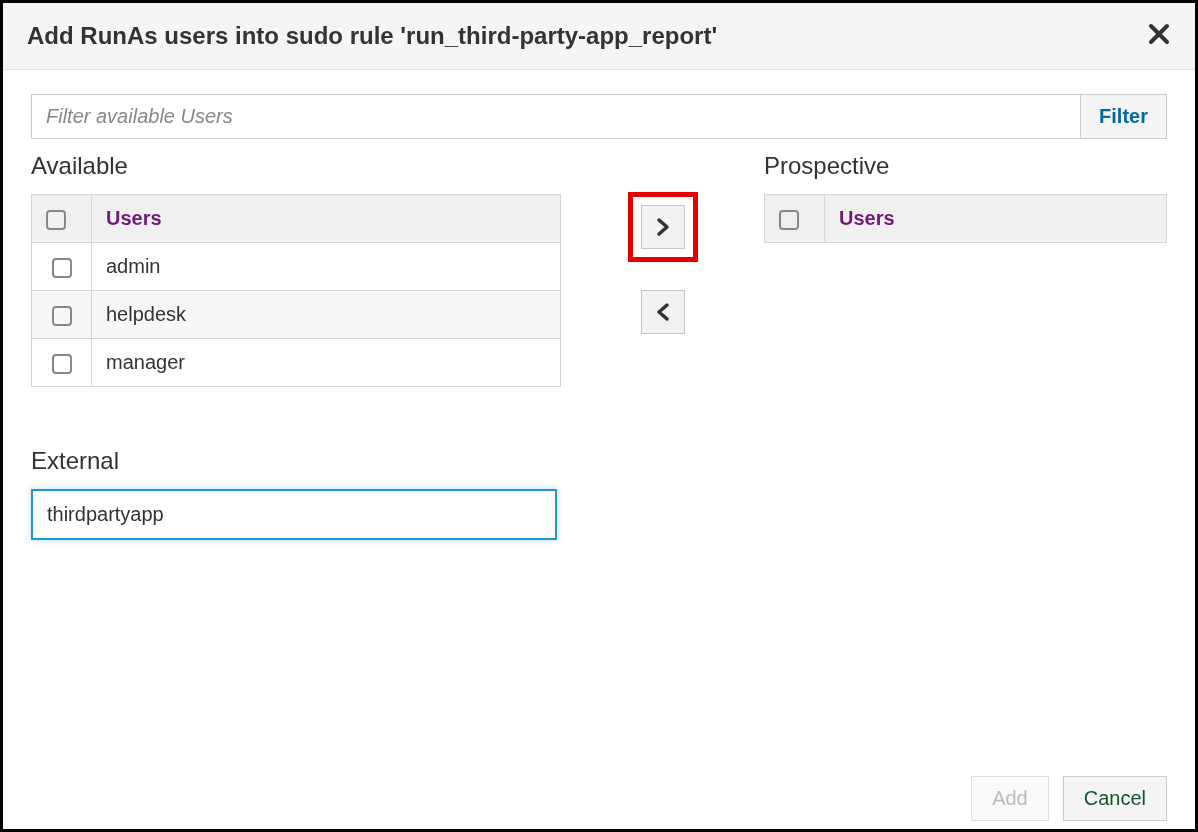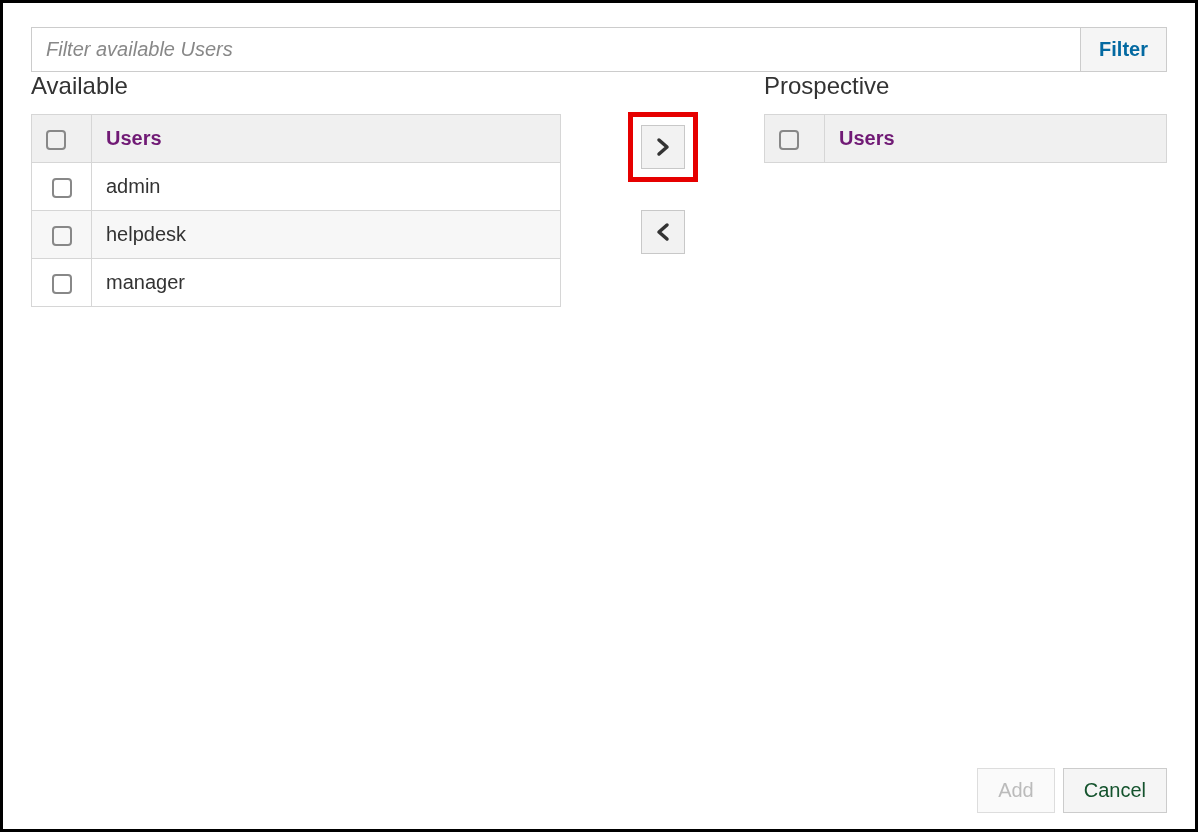--- a/index.html
+++ b/index.html
@@ -39,21 +39,21 @@
       line-height: 1;
     }
     .dialog-body {
       flex: 1;
       padding: 24px 28px;
       display: flex;
       flex-direction: column;
     }
     .filter-row {
       display: flex;
-      margin-bottom: 0;
+      margin-bottom: 13px;
       align-items: center;
     }
     .filter-input {
       flex: 1;
       border: 1px solid #ccc;
       padding: 10px 14px;
       font-size: 20px;
       font-style: italic;
       color: #888;
       outline: none;
@@ -161,24 +161,24 @@
     .external-input {
       width: 526px;
       border: 2px solid #2196d6;
       padding: 12px 14px;
       font-size: 20px;
       color: #333;
       outline: none;
       box-shadow: 0 0 6px rgba(33,150,214,0.35);
     }
     .dialog-footer {
-      padding: 16px 28px 16px;
+      padding: 16px 28px 8px;
       display: flex;
       justify-content: flex-end;
-      gap: 8px;
+      gap: 14px;
     }
     .footer-button {
       border: 1px solid #ccc;
       background: #f5f5f5;
       padding: 10px 20px;
       font-size: 20px;
       font-weight: 500;
       color: #14532d;
       cursor: pointer;
     }
@@ -186,20 +186,29 @@
       color: #bbb;
       border-color: #ddd;
       background: #fafafa;
     }
   </style>
 </head>
 <body>
 
 <div class="dialog">
 
+  <div class="dialog-header">
+    <div class="dialog-title">Add RunAs users into sudo rule 'run_third-party-app_report'</div>
+    <div class="close-icon">
+      <svg width="24" height="24" viewBox="0 0 24 24" fill="none" stroke="#333" stroke-width="4" stroke-linecap="round">
+        <line x1="4" y1="4" x2="20" y2="20"></line>
+        <line x1="20" y1="4" x2="4" y2="20"></line>
+      </svg>
+    </div>
+  </div>
 
   <div class="dialog-body">
 
     <div class="filter-row">
       <input class="filter-input" type="text" placeholder="Filter available Users" style="">
       <button class="filter-button">Filter</button>
     </div>
 
     <div class="columns">
 
@@ -229,20 +238,24 @@
             </tr>
             <tr>
               <td class="checkbox-cell">
                 <span class="checkbox"></span>
               </td>
               <td>manager</td>
             </tr>
           </tbody>
         </table>
 
+        <div class="external-section">
+          <div class="section-title">External</div>
+          <input class="external-input" type="text" value="thirdpartyapp" style="">
+        </div>
       </div>
 
       <div class="col-arrows">
         <div class="arrow-highlight">
           <div class="arrow-button">
             <svg width="14" height="20" viewBox="0 0 14 20" fill="none" stroke="#333" stroke-width="3.5" stroke-linecap="round" stroke-linejoin="round">
               <polyline points="3,3 11,10 3,17"></polyline>
             </svg>
           </div>
         </div>

